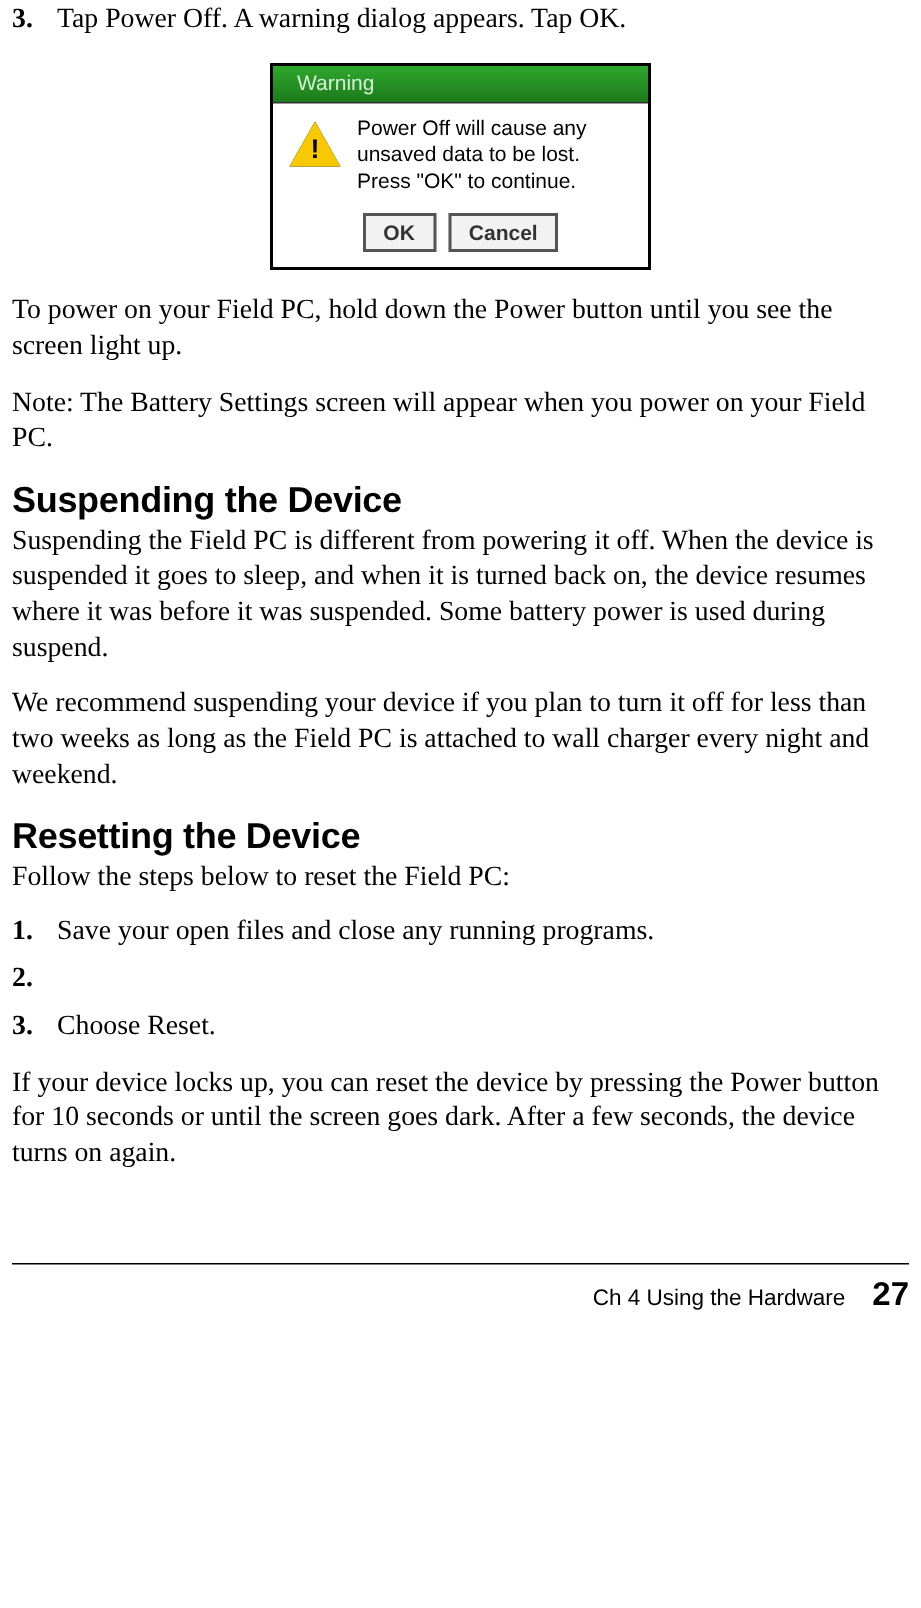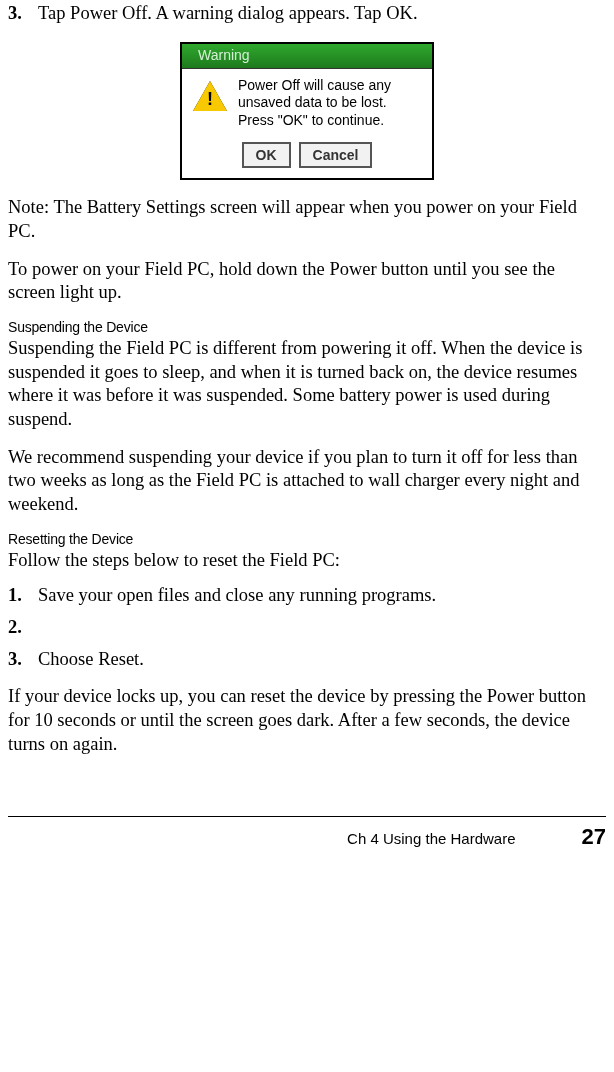--- a/index.html
+++ b/index.html
@@ -102,35 +102,34 @@
     background: #f2f2f2;
     padding: 3px 12px;
     font-family: inherit;
     font-size: 14px;
     font-weight: bold;
     color: #333;
   }
 
   .heading {
     font-family: "Segoe UI", Arial, sans-serif;
-    font-weight: normal;
-    font-size: 14px;
+    font-weight: bold;
+    font-size: 24px;
     letter-spacing: -0.2px;
   }
 
   .footer {
     border-top: 1.5px solid #000;
     margin-top: 60px;
     padding-top: 6px;
     display: flex;
     justify-content: flex-end;
     align-items: baseline;
     font-family: "Segoe UI", Arial, sans-serif;
     font-size: 15px;
-    gap: 48px;
   }
   .footer .pg {
     font-size: 22px;
     font-weight: bold;
     margin-left: 18px;
     font-family: Liberation Sans, sans-serif;
   }
 </style>
 </head>
 <body>
@@ -157,23 +156,23 @@
           <div>Press "OK" to continue.</div>
         </div>
       </div>
       <div class="buttons">
         <button class="dlg-btn">OK</button>
         <button class="dlg-btn">Cancel</button>
       </div>
     </div>
   </div>
 
+  <div class="para">To power on your Field PC, hold down the Power button until you see the screen light up.</div>
+
   <div class="para italic">Note: The Battery Settings screen will appear when you power on your Field PC.</div>
-
-  <div class="para">To power on your Field PC, hold down the Power button until you see the screen light up.</div>
 
   <div class="heading">Suspending the Device</div>
   <div>Suspending the Field PC is different from powering it off. When the device is suspended it goes to sleep, and when it is turned back on, the device resumes where it was before it was suspended. Some battery power is used during suspend.</div>
   <div class="para">We recommend suspending your device if you plan to turn it off for less than two weeks as long as the Field PC is attached to wall charger every night and weekend.</div>
 
   <div class="heading">Resetting the Device</div>
   <div>Follow the steps below to reset the Field PC:</div>
 
   <div class="step" style="margin-top:10px">
     <div class="num">1.</div>

